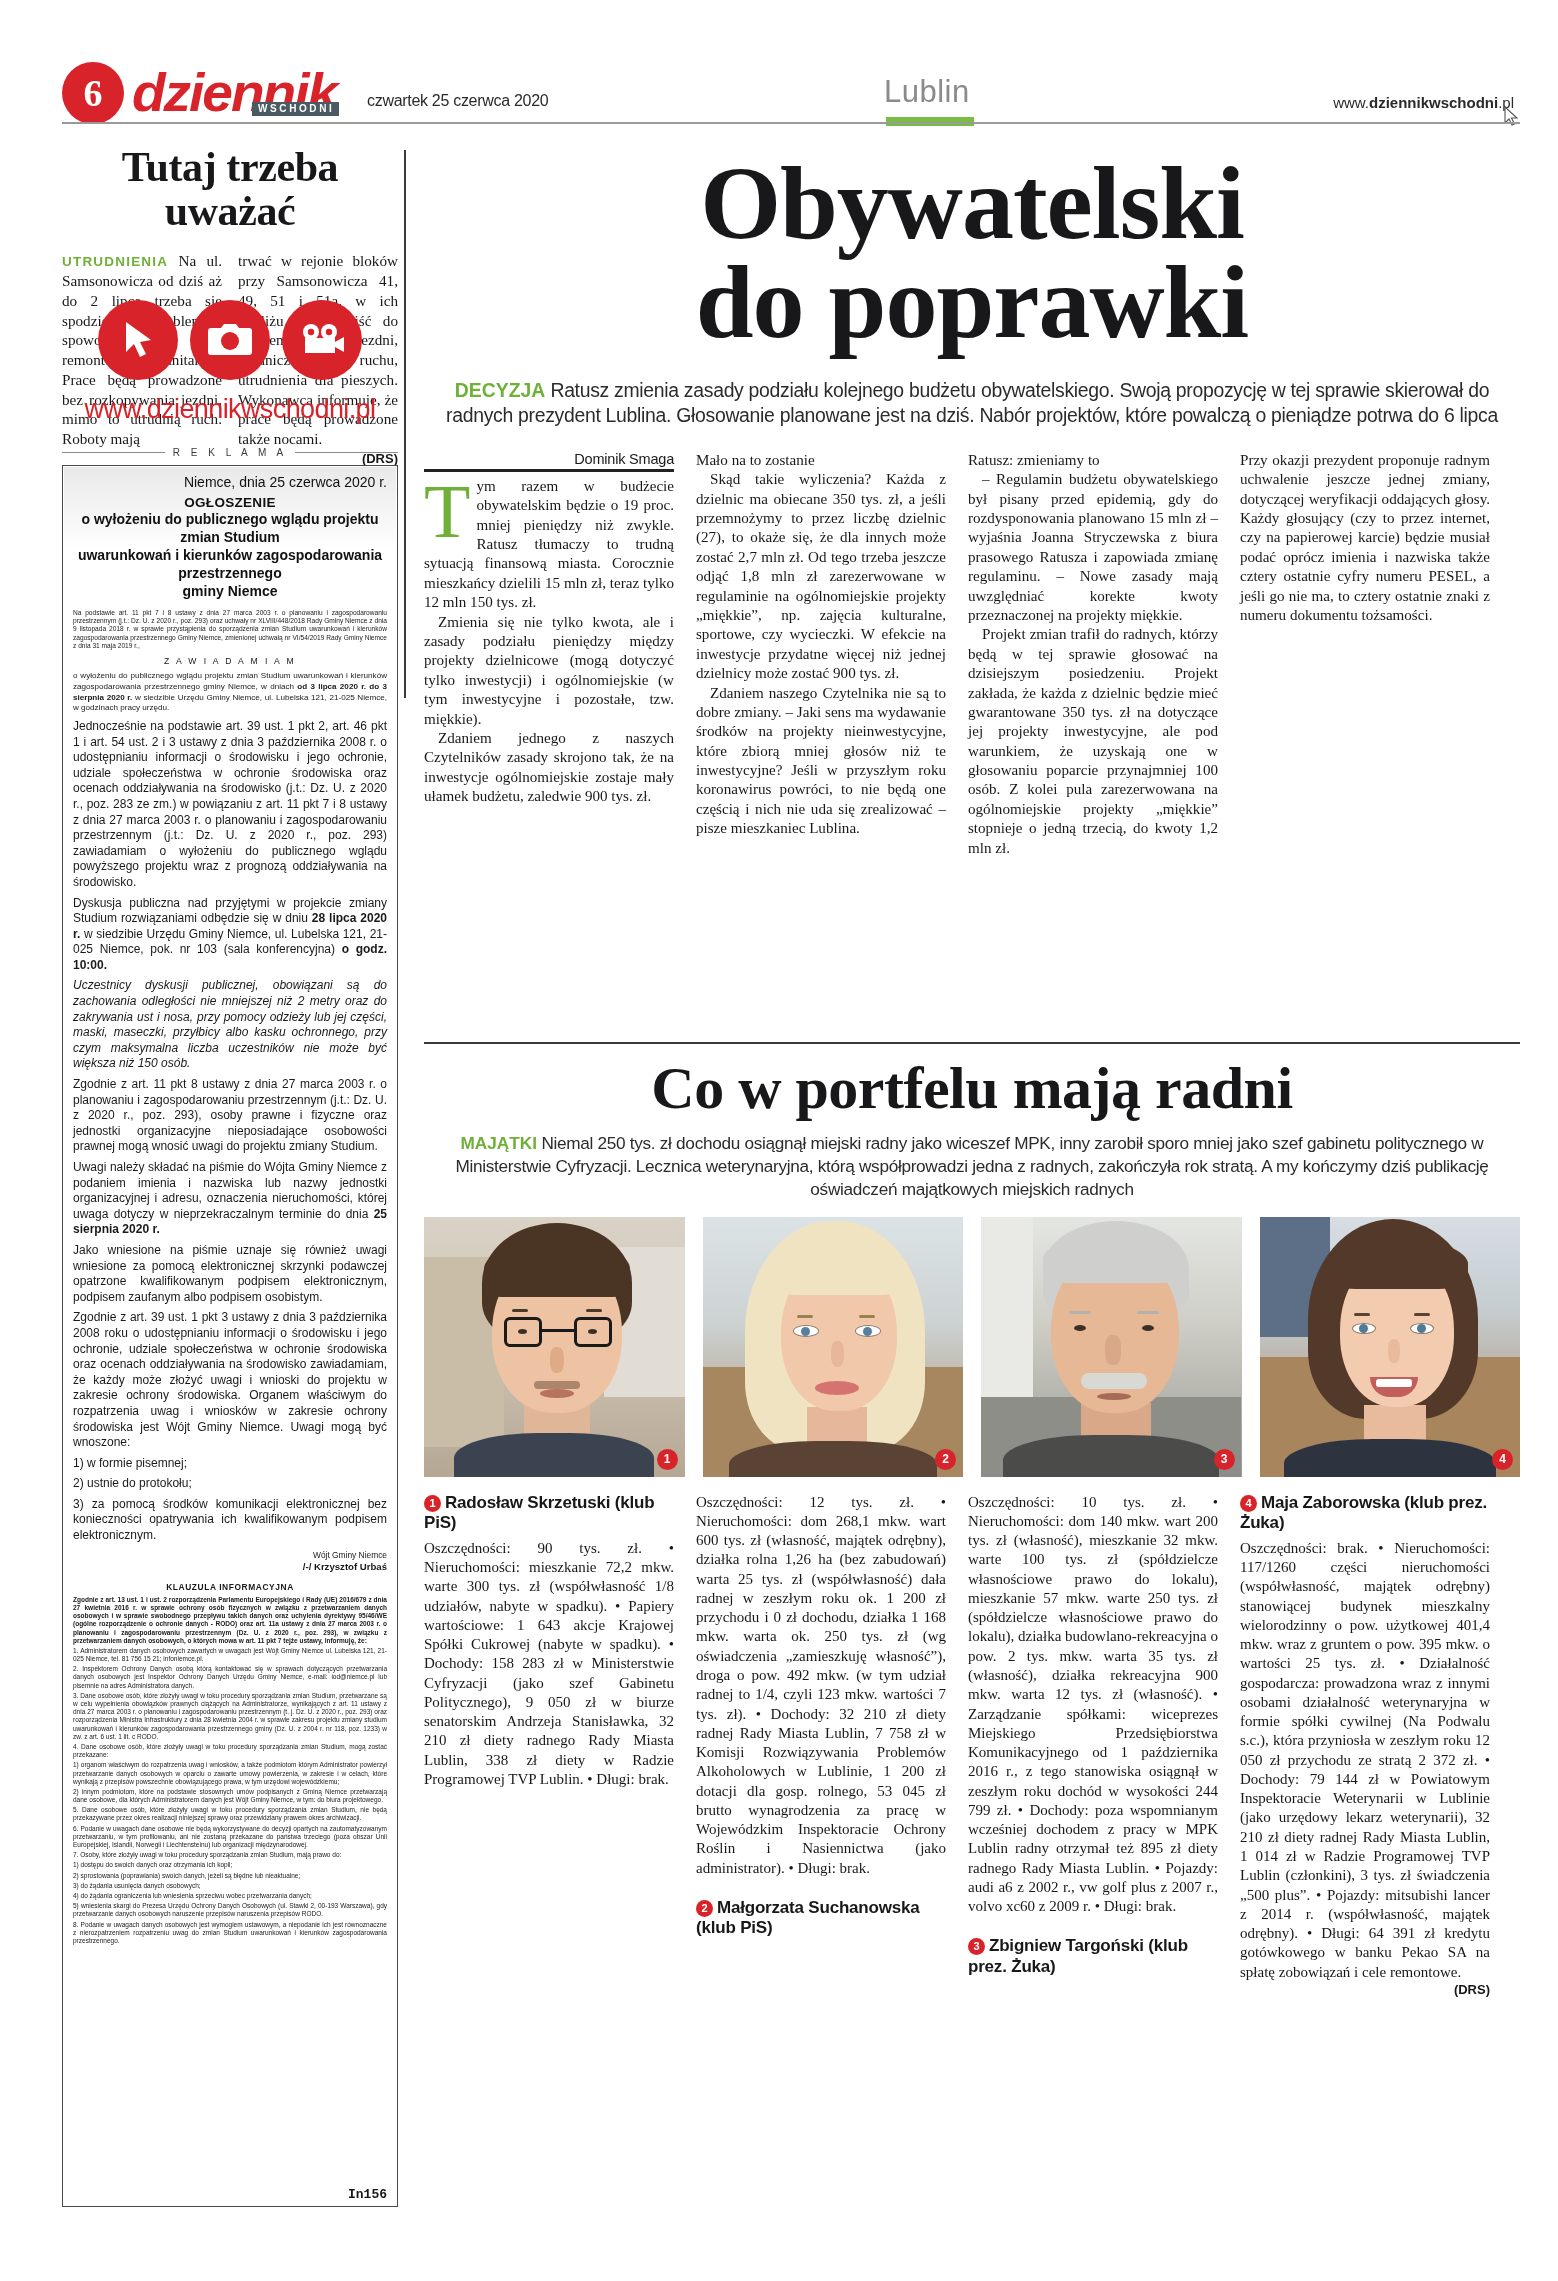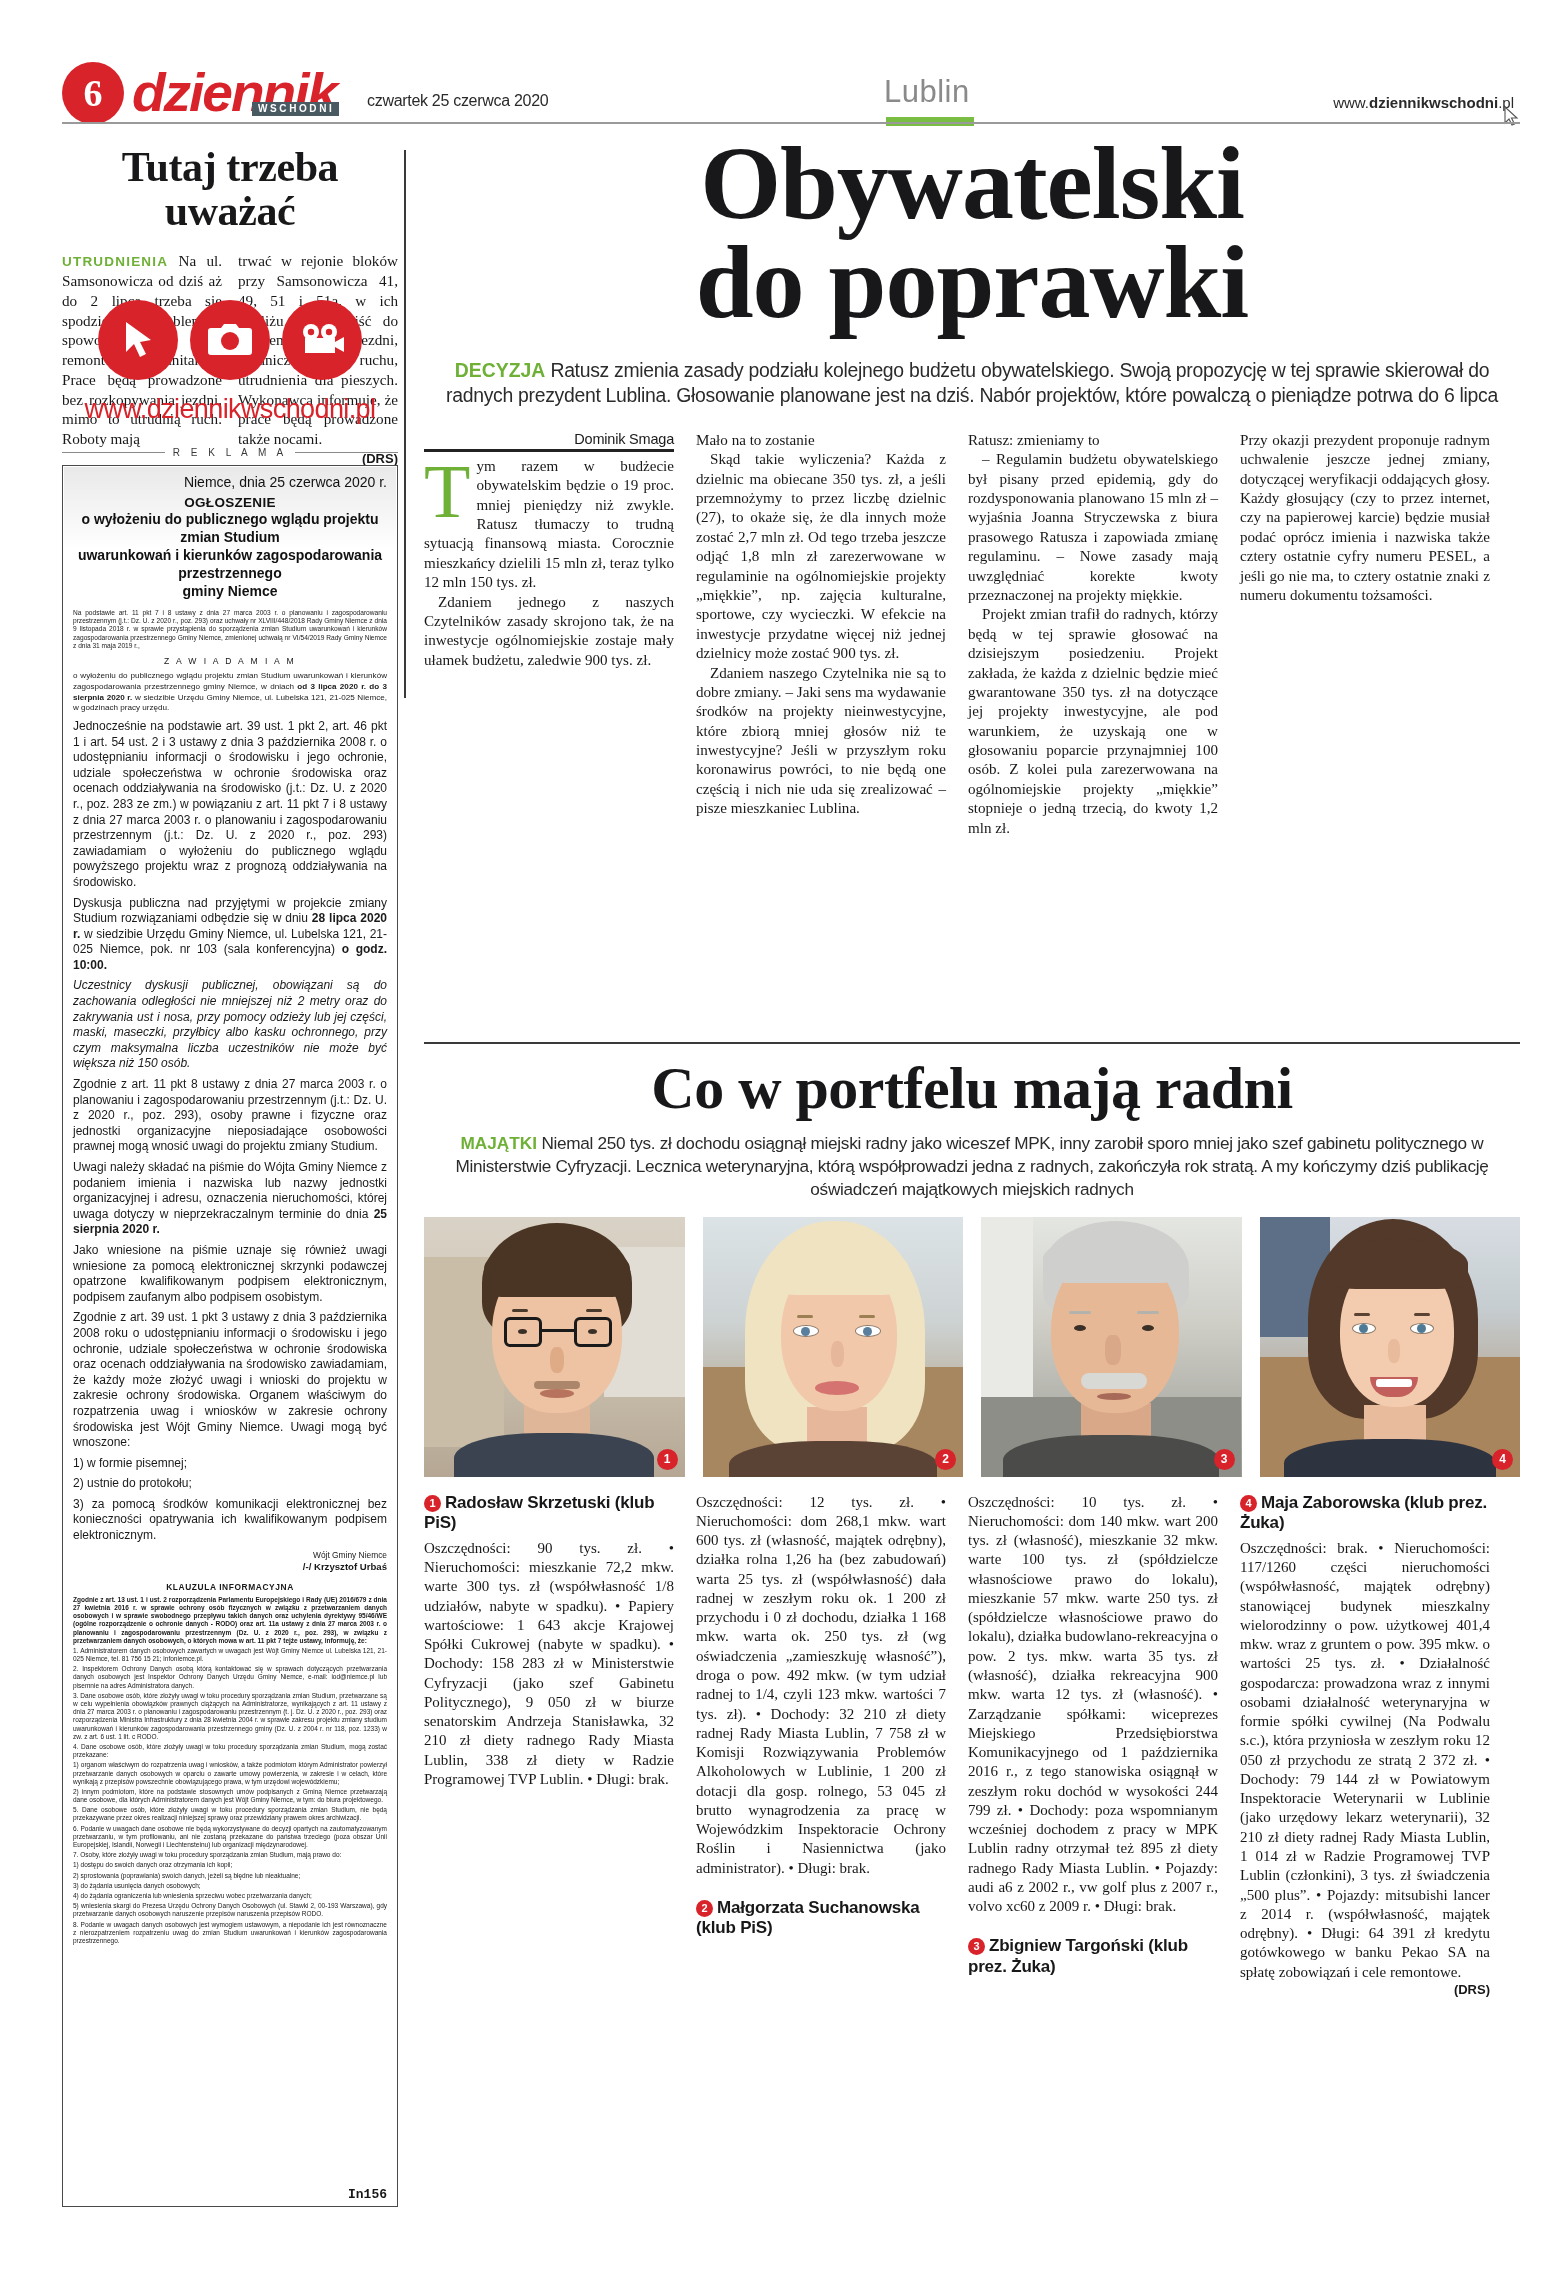--- a/index.html
+++ b/index.html
@@ -145,21 +145,21 @@
     letter-spacing:0.6px; text-align:center; margin:8px 0 4px 0;
   }
   .ad-num { font-size:6.5px; line-height:1.26; text-align:justify; margin:0 0 2px 0;
     font-family:"Liberation Sans", sans-serif; }
   .ad-code {
     position:absolute; right:10px; bottom:4px;
     font-family:Liberation Mono, monospace; font-size:13px; font-weight:700;
   }
 
   
-  .main { position:absolute; left:424px; top:130px; width:1096px; }
+  .main { position:absolute; left:424px; top:150px; width:1096px; }
 
   .main-headline {
     font-family:"Liberation Serif", serif; font-weight:700;
     font-size:104px; line-height:0.95; text-align:center; letter-spacing:-1px;
     margin:0; padding-top:4px;
   }
   .main-lead {
     margin:26px 0 0 0; text-align:center;
     font-family:"Liberation Sans", sans-serif; font-size:19.4px; line-height:1.32;
     color:#2b2b2b; font-weight:300; letter-spacing:-0.3px;
@@ -395,20 +395,21 @@
       <span style="display:block">Obywatelski</span>
       <span style="display:block">do poprawki</span>
     </h1>
 
     <p class="main-lead"><span class="kick">DECYZJA</span><span> Ratusz zmienia zasady podziału kolejnego budżetu obywatelskiego. Swoją propozycję w tej sprawie skierował do radnych prezydent Lublina. Głosowanie planowane jest na dziś. Nabór projektów, które powalczą o pieniądze potrwa do 6 lipca</span></p>
 
     <div class="art-cols">
       <div class="art-col">
         <div class="byline">Dominik Smaga</div>
         <p class="dropcap">Tym razem w budżecie obywatelskim będzie o 19 proc. mniej pieniędzy niż zwykle. Ratusz tłumaczy to trudną sytuacją finansową miasta. Corocznie mieszkańcy dzielili 15 mln zł, teraz tylko 12 mln 150 tys. zł.</p>
+        <p>Zmienia się nie tylko kwota, ale i zasady podziału pieniędzy między projekty dzielnicowe (mogą dotyczyć tylko inwestycji) i ogólnomiejskie (w tym inwestycyjne i pozostałe, tzw. miękkie).</p>
         <p>Zdaniem jednego z naszych Czytelników zasady skrojono tak, że na inwestycje ogólnomiejskie zostaje mały ułamek budżetu, zaledwie 900 tys. zł.</p>
       </div>
       <div class="art-col">
         <p class="sub-h">Mało na to zostanie</p>
         <p>Skąd takie wyliczenia? Każda z dzielnic ma obiecane 350 tys. zł, a jeśli przemnożymy to przez liczbę dzielnic (27), to okaże się, że dla innych może zostać 2,7 mln zł. Od tego trzeba jeszcze odjąć 1,8 mln zł zarezerwowane w regulaminie na ogólnomiejskie projekty „miękkie”, np. zajęcia kulturalne, sportowe, czy wycieczki. W efekcie na inwestycje przydatne więcej niż jednej dzielnicy może zostać 900 tys. zł.</p>
         <p>Zdaniem naszego Czytelnika nie są to dobre zmiany. – Jaki sens ma wydawanie środków na projekty nieinwestycyjne, które zbiorą mniej głosów niż te inwestycyjne? Jeśli w przyszłym roku koronawirus powróci, to nie będą one częścią i nich nie uda się zrealizować – pisze mieszkaniec Lublina.</p>
       </div>
       <div class="art-col">
         <p class="sub-h">Ratusz: zmieniamy to</p>
         <p>– Regulamin budżetu obywatelskiego był pisany przed epidemią, gdy do rozdysponowania planowano 15 mln zł – wyjaśnia Joanna Stryczewska z biura prasowego Ratusza i zapowiada zmianę regulaminu. – Nowe zasady mają uwzględniać korekte kwoty przeznaczonej na projekty miękkie.</p>

